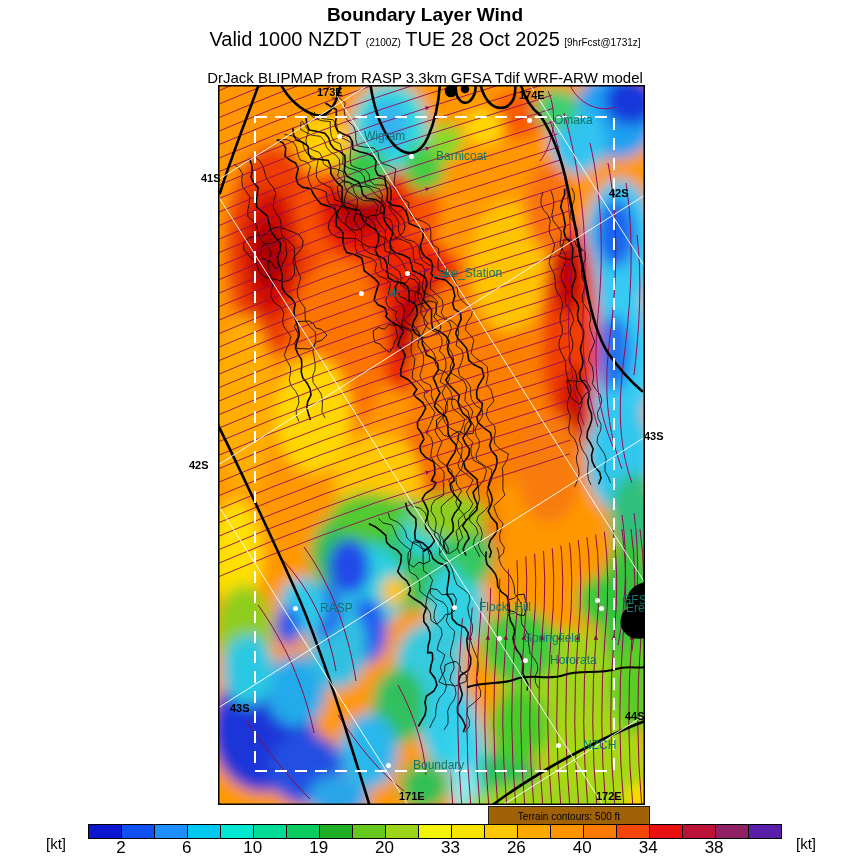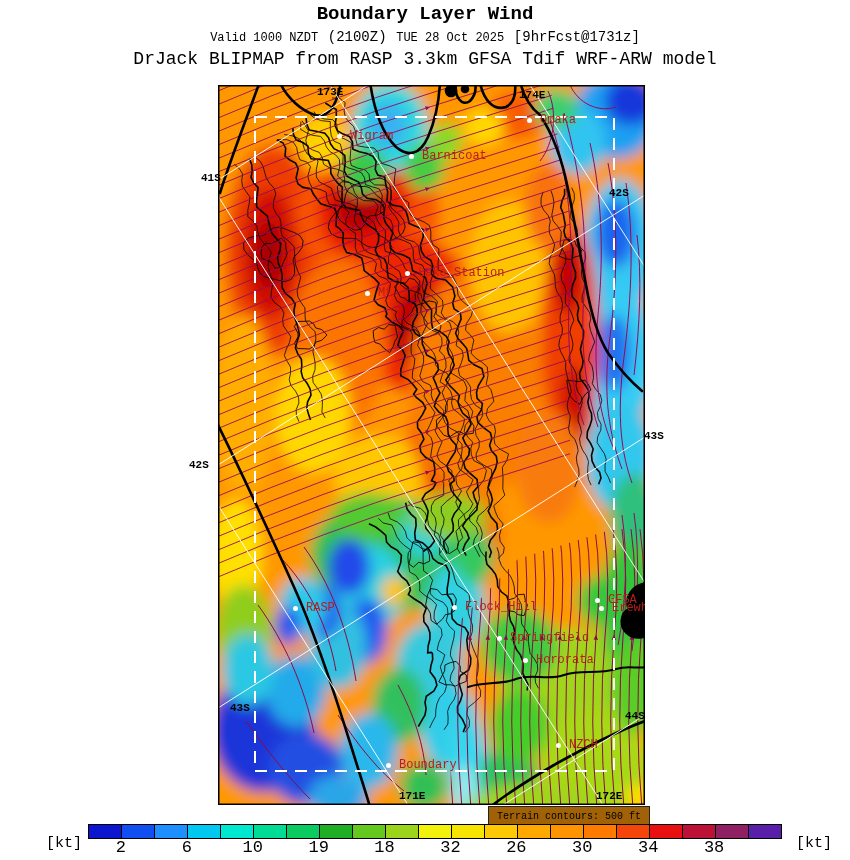--- a/index.html
+++ b/index.html
@@ -1,26 +1,26 @@
 <!DOCTYPE html>
 <html><head>
 <meta charset="utf-8">
 <style>
   html,body{margin:0;padding:0;background:#fff}
   .page{position:relative;width:850px;height:860px;background:#fff;overflow:hidden;
-        font-family:Liberation Mono, monospace;color:#000}
+        font-family:Liberation Sans, sans-serif;color:#000}
   .hdr{position:absolute;left:0;top:3px;width:100%;text-align:center;line-height:1.25}
   .hdr .title{font-size:19px;font-weight:700}
-  .hdr .big{font-size:12px}
-  .hdr .sm{font-size:14px}
-  .hdr .line3{font-size:18px;margin-top:1px}
+  .hdr .big{font-size:20px}
+  .hdr .sm{font-size:10px}
+  .hdr .line3{font-size:15px;margin-top:17px}
   .mapwrap{position:absolute;left:218px;top:85px;width:427px;height:720px}
   .mapwrap svg{display:block}
   .map-labels{position:absolute;left:218px;top:85px;width:427px;height:720px;overflow:hidden;pointer-events:none}
-  .site{position:absolute;display:flex;align-items:center;gap:8px;color:#b91c1c;
+  .site{position:absolute;display:flex;align-items:center;gap:22px;color:#0f766e;
         font-size:12px;white-space:nowrap;transform:translate(-3px,-50%)}
   .site .dot{width:5px;height:5px;border-radius:50%;background:#fff;flex:0 0 auto}
   .glabel{position:absolute;font-size:11px;font-weight:700;color:#000;white-space:nowrap}
   .tnote{position:absolute;left:488px;top:806px;width:160px;height:19px;background:#a16207;
          border:1.6px solid #222;display:flex;align-items:center;justify-content:center;font-size:10px}
   .cbar{position:absolute;left:88px;top:824px;width:692px;height:13px;border:1px solid #000;display:flex}
   .cseg{flex:1;border-right:1px solid #000}
   .cseg:last-child{border-right:none}
   .cticks{position:absolute;left:88px;top:838px;width:692px;height:20px}
   .ctick{position:absolute;transform:translateX(-50%);font-size:17px}
@@ -301,21 +301,21 @@
         <span>Barnicoat</span>
       </div>
     <div class="site" style="left:312px;top:35px">
         <span class="dot"></span>
         <span>Omaka</span>
       </div>
     <div class="site" style="left:190px;top:188px">
         <span class="dot"></span>
         <span>Lake_Station</span>
       </div>
-    <div class="site" style="left:150px;top:208px">
+    <div class="site" style="left:144px;top:208px">
         <span class="dot"></span>
         <span>Mt</span>
       </div>
     <div class="site" style="left:78px;top:523px">
         <span class="dot"></span>
         <span>RASP</span>
       </div>
     <div class="site" style="left:237px;top:522px">
         <span class="dot"></span>
         <span>Flock_Hill</span>
@@ -384,21 +384,21 @@
       <div class="cseg" style="background: rgb(188, 18, 56);"></div>
       <div class="cseg" style="background: rgb(142, 32, 99);"></div>
       <div class="cseg" style="background: rgb(90, 31, 168);"></div>
     </div>
 
   <div class="cticks">
     <span class="ctick" style="left:4.762%">2</span>
     <span class="ctick" style="left:14.286%">6</span>
     <span class="ctick" style="left:23.810%">10</span>
     <span class="ctick" style="left:33.333%">19</span>
-    <span class="ctick" style="left:42.857%">18</span>
-    <span class="ctick" style="left:52.381%">32</span>
+    <span class="ctick" style="left:42.857%">20</span>
+    <span class="ctick" style="left:52.381%">33</span>
     <span class="ctick" style="left:61.905%">26</span>
-    <span class="ctick" style="left:71.429%">30</span>
+    <span class="ctick" style="left:71.429%">40</span>
     <span class="ctick" style="left:80.952%">34</span>
     <span class="ctick" style="left:90.476%">38</span>
   </div>
 
 </div>
 
 </body></html>

